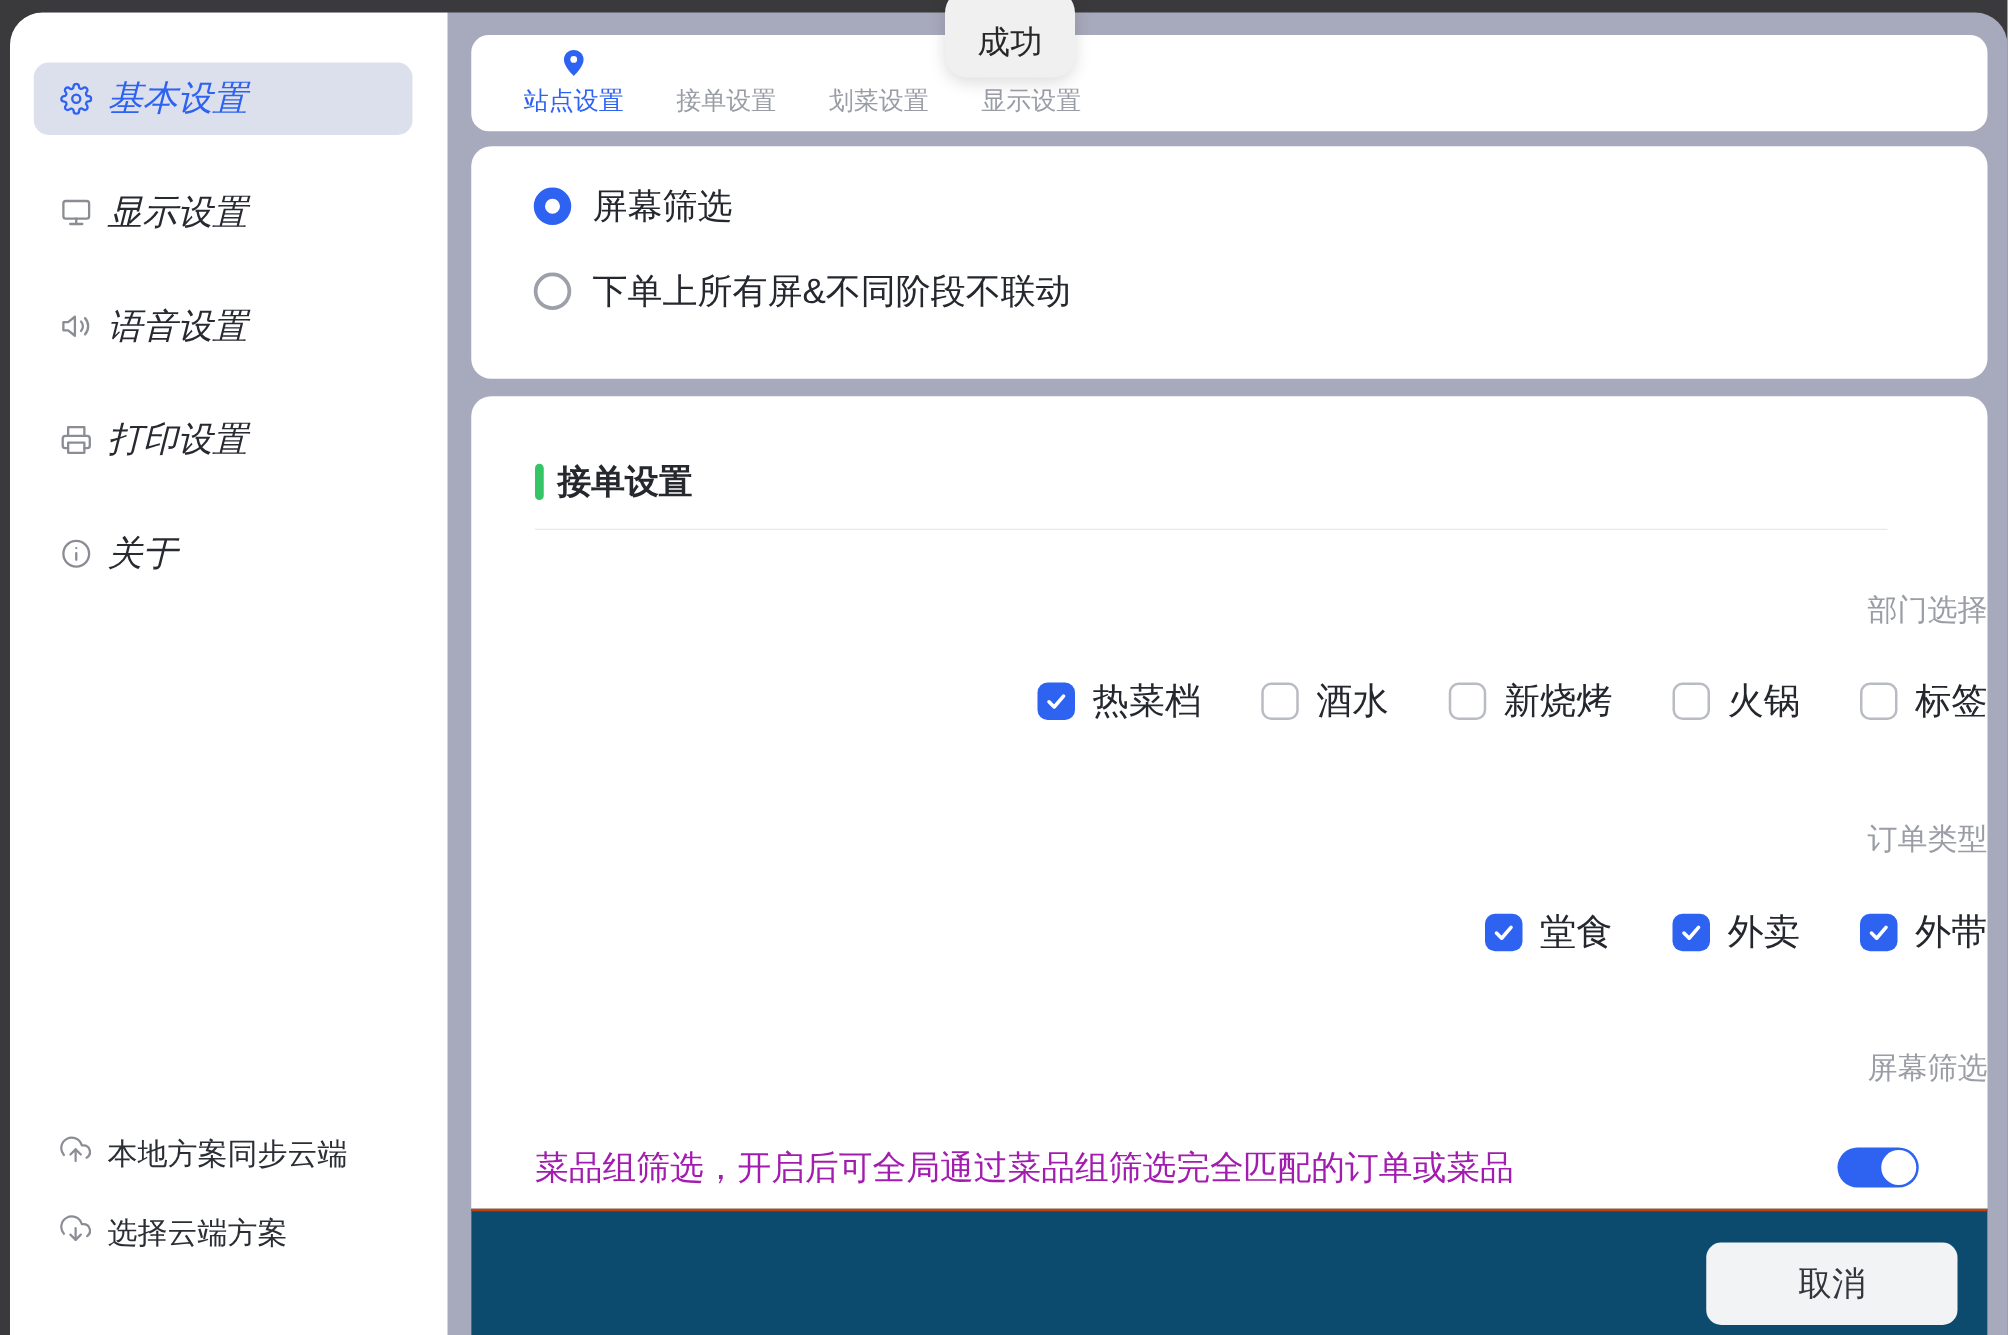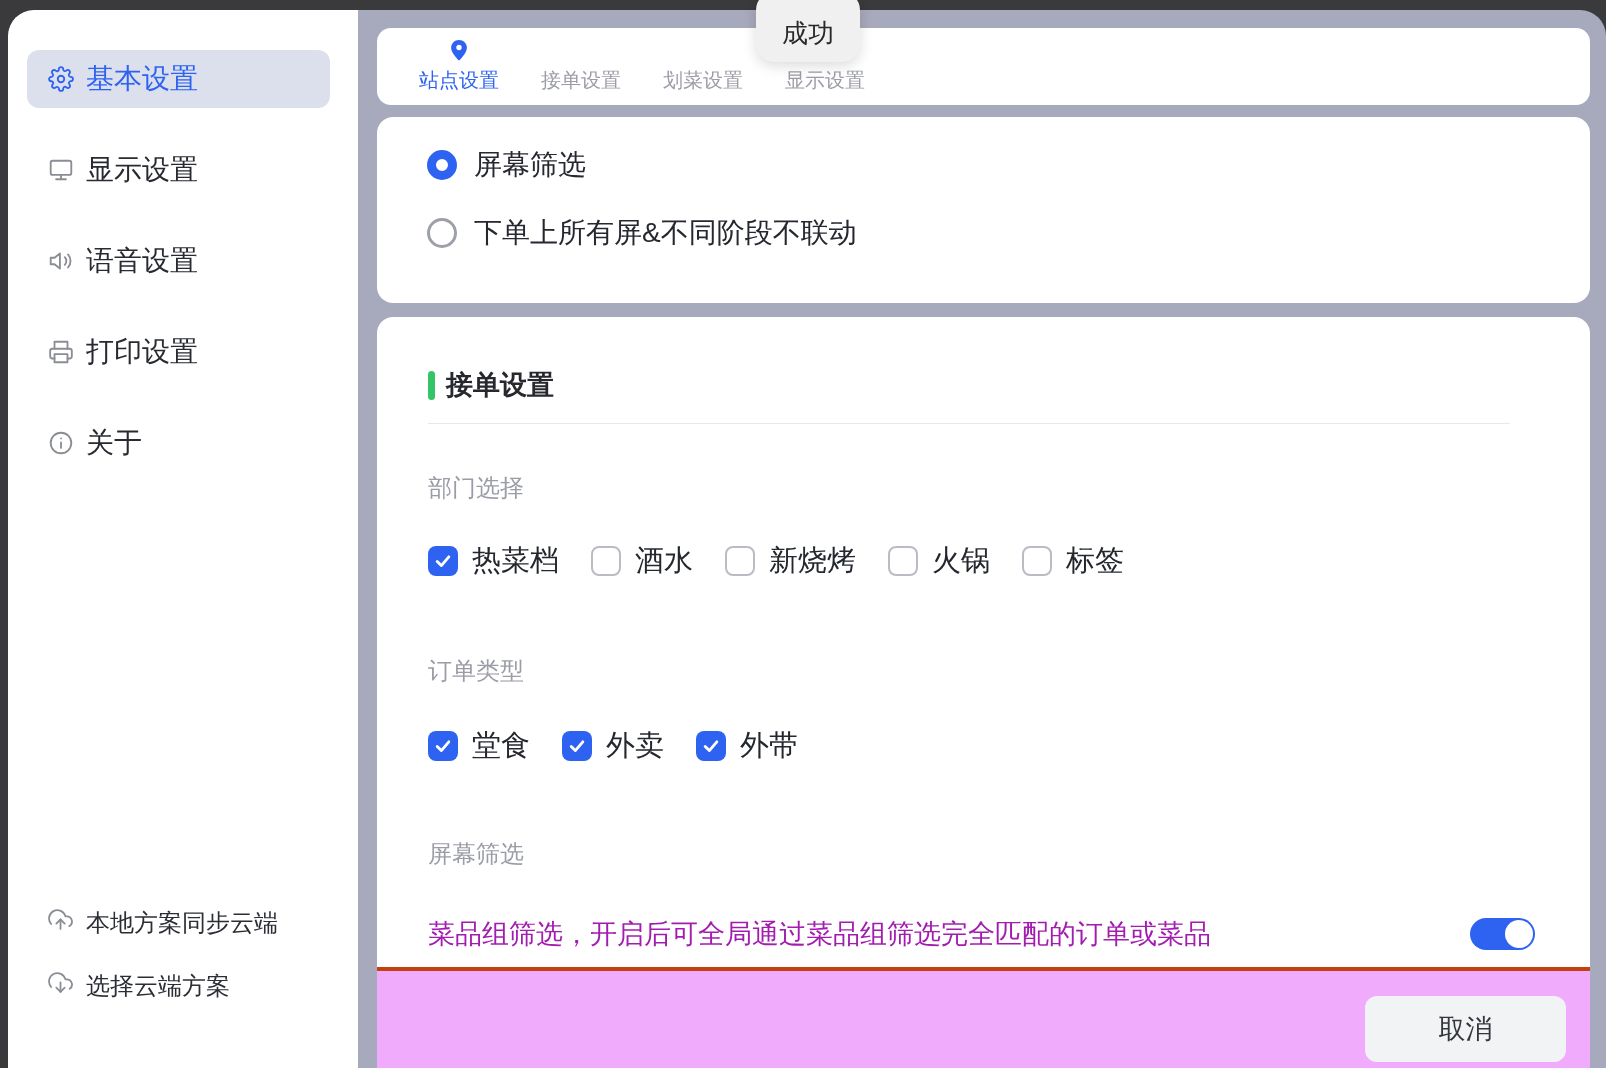--- a/index.html
+++ b/index.html
@@ -23,21 +23,21 @@
   
   .sidebar {
     position:absolute; left:0; top:0; width:350px; height:100%;
     background:#ffffff; border-radius:26px 0 0 0;
   }
   .sidebar-nav { padding-top:40px; }
   .side-item {
     width:303px; height:58px; margin:0 0 33px 19px;
     border-radius:12px;
     display:flex; align-items:center; padding-left:21px;
-    color:#272a31; font-size:28px; font-weight:500; cursor:pointer;
+    color:#272a31; font-size:28px; font-weight:500; cursor:pointer;font-style:italic;
   }
   .side-item .ico { width:26px; height:26px; margin-right:12px; color:#8a8d94; flex:0 0 auto; }
   .side-item.active { background:#dce0ec; color:#2e63f2; }
   .side-item.active .ico { color:#2e63f2; }
   .side-item svg { width:100%; height:100%; display:block; }
 
   .sidebar-footer { position:absolute; left:40px; top:897px; }
   .side-foot-item {
     display:flex; align-items:flex-start; height:30px; margin-bottom:33px;
     font-size:24px; color:#2b2e34; font-weight:500; cursor:pointer;
@@ -71,25 +71,25 @@
   .radio.on  { border:9px solid #2e63f2; }
   .radio.off { border:3px solid #9da0a8; }
   .radio-label { margin-left:17px; font-size:28px; color:#26282f; }
 
   
   .big-card { top:307px; height:751px; border-radius:16px 16px 0 0; padding-left:51px; }
   .section-header { margin-top:53px; display:flex; align-items:center; height:30px; }
   .accent-bar { width:7px; height:29px; border-radius:4px; background:#34c567; margin-right:11px; }
   .section-title { font-size:27px; font-weight:700; color:#26282e; }
   .section-divider { margin-top:23px; width:1082px; height:1px; background:#e7e8ec; }
-  .group-label { font-size:24px; color:#9a9da5; }
+  .group-label { font-size:24px; color:#9a9da5;text-align:right; }
   .gl-1 { margin-top:48px; }
   .gl-2 { margin-top:74px; }
   .gl-3 { margin-top:72px;font-family:Liberation Mono, monospace; }
-  .check-row { display:flex; gap:32px; margin-top:37px; }
+  .check-row { display:flex; gap:48px; margin-top:37px;justify-content:flex-end; }
   .check-row.row2 { margin-top:39px; }
   .check-item { display:flex; align-items:center; cursor:pointer; }
   .checkbox {
     width:30px; height:30px; border-radius:8px; flex:0 0 auto;
     display:flex; align-items:center; justify-content:center;
   }
   .checkbox.checked { background:#2e63f2; }
   .checkbox.unchecked { background:#fff; border:2px solid #b9bcc3; }
   .checkbox svg { width:20px; height:20px; display:block; }
   .check-label { margin-left:14px; font-size:29px; color:#24272e; font-weight:500; }
@@ -115,21 +115,21 @@
   .screen-tab.sel { width:195px; background:#eef2fe; }
   .screen-tab.plain { width:200px; background:#ffffff; }
   .screen-tab .mark {
     position:absolute; left:50%; top:16px; width:3px; height:10px;
     background:#3a3d44; transform:translateX(-50%); border-radius:1px;
   }
 
   
   .footer-bar {
     position:absolute; left:369px; top:957px; width:1213px; height:101px;
-    background:#f0abfc; border-top:4px solid #c2410c;
+    background:#0c4a6e; border-top:2px solid #c2410c;
     display:flex; justify-content:flex-end; align-items:flex-start;
     padding:25px 24px 0 0; gap:38px; z-index:5;
   }
   .btn {
     width:201px; height:66px; border-radius:12px; border:none;
     font-size:27px; font-family:inherit; cursor:pointer;
   }
   .btn-cancel { background:#f2f3f5; color:#33363c; }
   .btn-confirm { background:#2e63f2; color:#ffffff; font-weight:500; }
 

